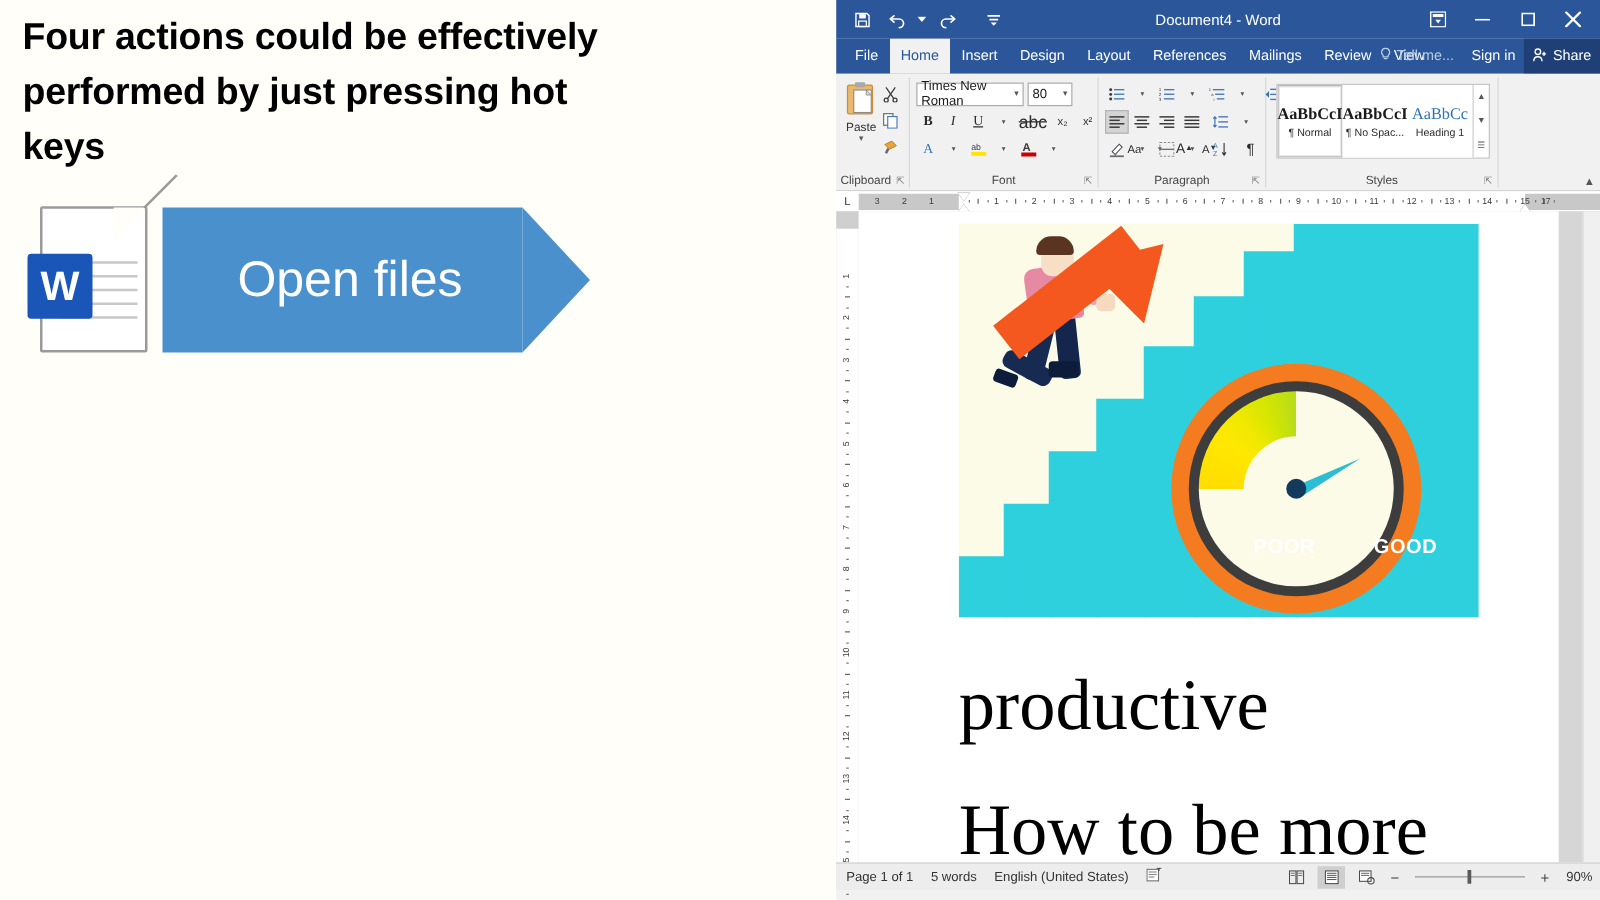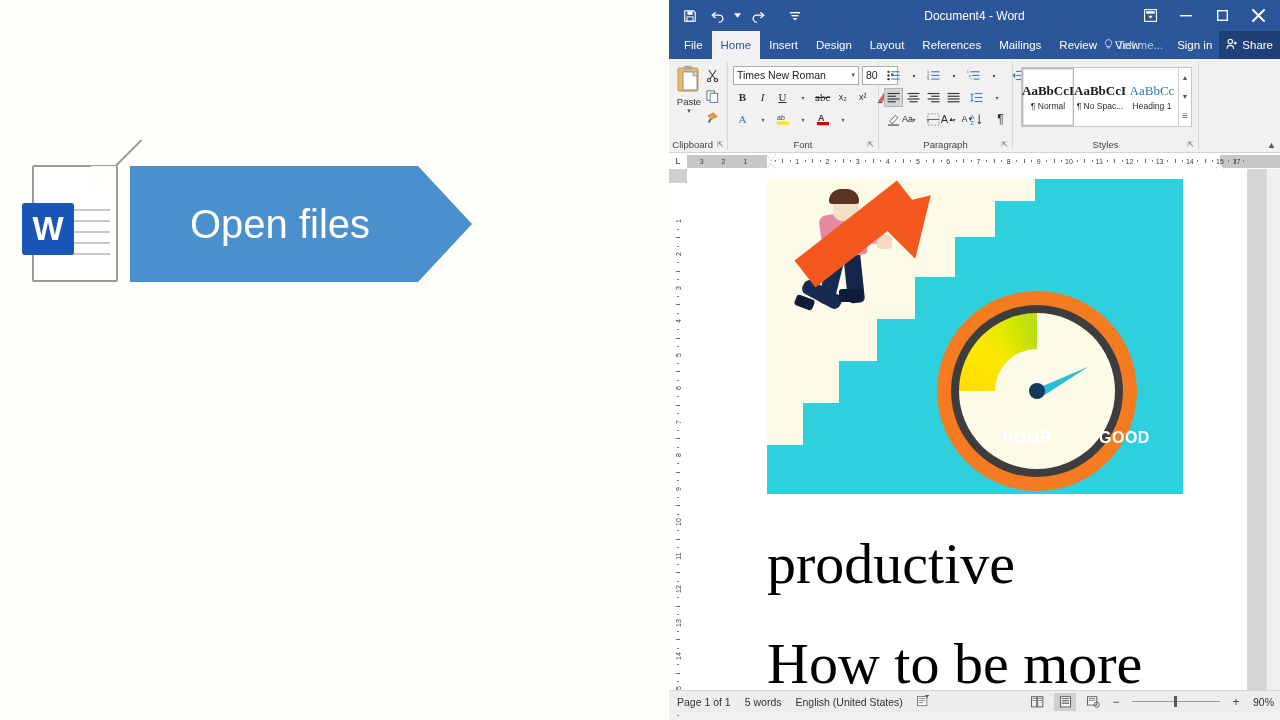--- a/index.html
+++ b/index.html
@@ -132,21 +132,21 @@
   .bigbtn .cap { margin-top: 1px; }
   .bigbtn .arw { font-size: 7px; line-height: 7px; color: #555; }
   .smcol { display: flex; flex-direction: column; justify-content: flex-start; gap: 3px; padding-top: 3px; }
   .smbtn {
     width: 19px; height: 18px; display: flex; align-items: center; justify-content: center;
     font-size: 11px; color: #3a3a3a;
   }
   .rowline { display: flex; align-items: center; gap: 1px; height: 22px; }
 
   .fontname {
-    width: 126px; height: 19px; background: #ffffff; border: 1px solid #acacac;
+    width: 86px; height: 19px; background: #ffffff; border: 1px solid #acacac;
     font-size: 10.5px; color: #1a1a1a; display: flex; align-items: center;
     padding-left: 3px; justify-content: space-between;
   }
   .fontsize {
     width: 36px; height: 19px; background: #ffffff; border: 1px solid #acacac;
     font-size: 10.5px; color: #1a1a1a; display: flex; align-items: center;
     padding-left: 3px; justify-content: space-between; margin-left: 2px;
   }
   .cbx-arrow { font-size: 7px; color: #555; padding-right: 3px; }
   .fbtn {
@@ -270,20 +270,21 @@
   #zoom-track { position: absolute; left: 4px; right: 4px; height: 1px; background: #9a9a9a; }
   #zoom-thumb { position: absolute; left: 46px; width: 3px; height: 11px; background: #5a5a5a; }
   .zbtn { font-size: 12px; color: #444; width: 12px; text-align: center; }
 </style>
 </head>
 <body>
 
 <div id="root">
 
   <div id="slide-panel">
+    <div id="slide-heading">Four actions could be effectively performed by just pressing hot keys</div>
 
     <div id="doc-icon">
       <div class="page">
         <div class="corner"></div>
         <div class="corner-line"></div>
       </div>
       <div class="lines">
         <i></i>
           <i></i>
           <i></i>
@@ -458,21 +459,21 @@
               <span class="cbx-arrow">▾</span>
             </div>
           </div>
           <div class="rowline">
             <div class="fbtn" style="font-weight:bold;font-family:'Liberation Serif',serif;">B</div>
             <div class="fbtn" style="font-style:italic;font-family:'Liberation Serif',serif;">I</div>
             <div class="fbtn" style="text-decoration:underline;font-family:'Liberation Serif',serif;">U</div>
             <div class="fbtn" style="width:8px;">
                 <span class="tiny-arw">▾</span>
               </div>
-            <div class="fbtn" style="font-size:11px;text-decoration:line-through;font-family:Liberation Serif, serif;">abc</div>
+            <div class="fbtn" style="font-size:14px;text-decoration:line-through;">abc</div>
             <div class="fbtn" style="font-size:9px;">x₂</div>
             <div class="fbtn" style="font-size:9px;">x²</div>
             <div class="fbtn">
               <svg width="13" height="13" viewBox="0 0 14 14">
                   <path d="M3 11 L9 2 L12 4 L6 12z" fill="#e8615f" stroke="#b33" stroke-width="0.7"></path>
                   <path d="M2 12.5 h5" stroke="#3a3a3a" stroke-width="1"></path>
                 </svg>
             </div>
           </div>
           <div class="rowline">

